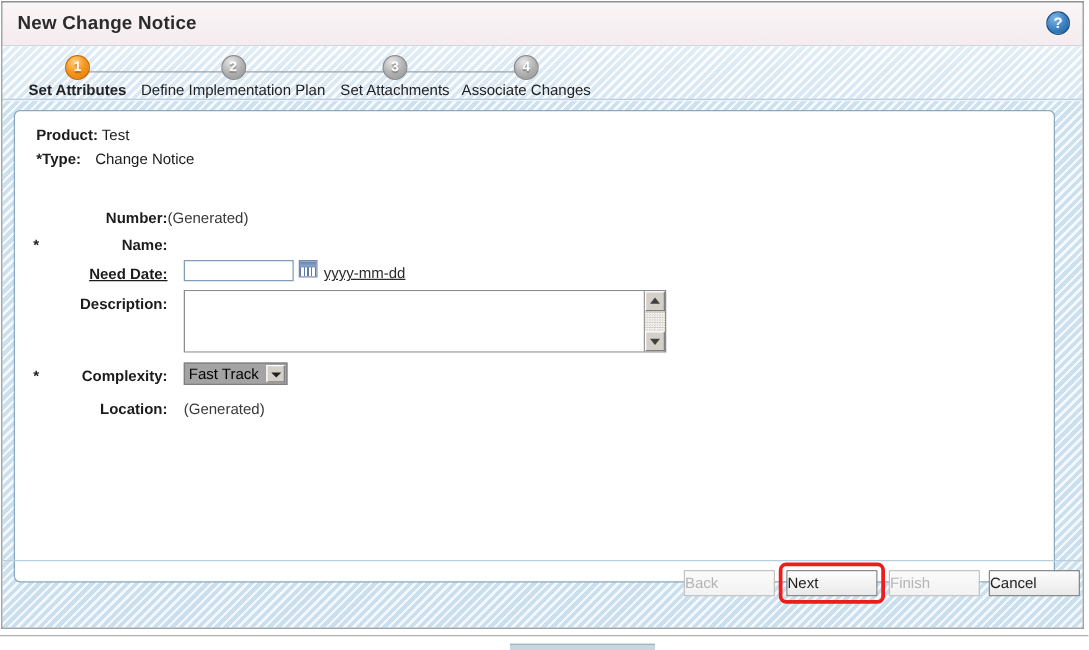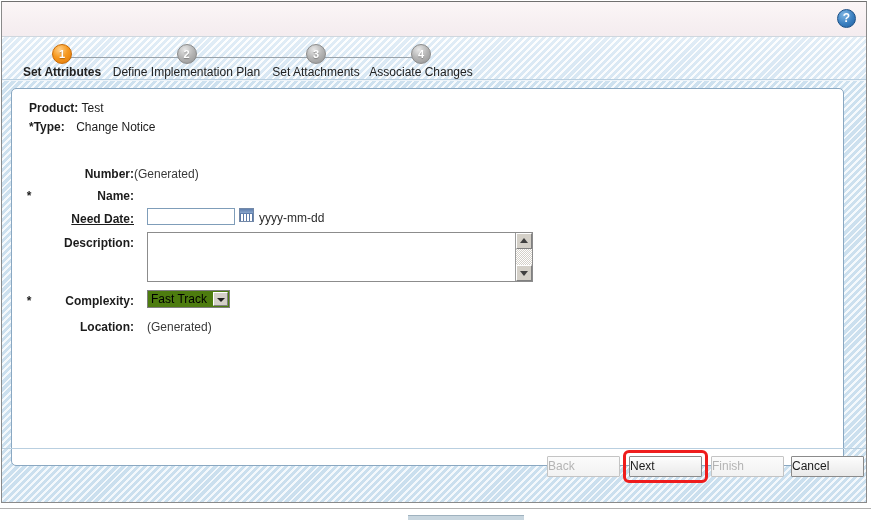--- a/index.html
+++ b/index.html
@@ -295,20 +295,21 @@
     left: 0; right: 0; top: 5px; bottom: 0;
     background:
       repeating-linear-gradient(to right, #5b79a6 0px, #5b79a6 1px, #ffffff 1px, #ffffff 3px),
       repeating-linear-gradient(to bottom, #5b79a6 0px, #5b79a6 1px, #ffffff 1px, #ffffff 3px);
   }
 
   .hint {
     position: absolute;
     font-size: 12px;
     color: #2b2b2b;
+    text-decoration: underline;
   }
 
   
   .ta-wrap {
     position: absolute;
     border: 1px solid #8c8c8c;
     background: #ffffff;
     box-sizing: border-box;
   }
   .ta-field {
@@ -354,21 +355,21 @@
     border-right: 4px solid transparent;
   }
   .sb-btn.up .sb-arrow { border-bottom: 5px solid #404040; }
   .sb-btn.down .sb-arrow { border-top: 5px solid #404040; top: 5px; }
 
   
   .sel-wrap {
     position: absolute;
     height: 18px;
     border: 1px solid #7f7f7f;
-    background: #4d7c0f;
+    background: #a3a3a3;
     box-sizing: border-box;
     display: flex;
     align-items: center;
     cursor: pointer;
   }
   .sel-text {
     flex: 1;
     font-size: 12px;
     color: #000000;
     padding-left: 3px;
@@ -470,20 +471,21 @@
   }
 </style>
 </head>
 <body>
 
 <div id="app">
 
   <div class="window">
 
     <div class="titlebar">
+      <div class="title-text">New Change Notice</div>
       <div class="help-btn">
         <div class="help-circle">?</div>
       </div>
     </div>
 
     <div class="stepband">
       <div class="step-line"></div>
 
       <div class="step" style="left:8px; width:104px;">
         <div class="step-circle active">1</div>

